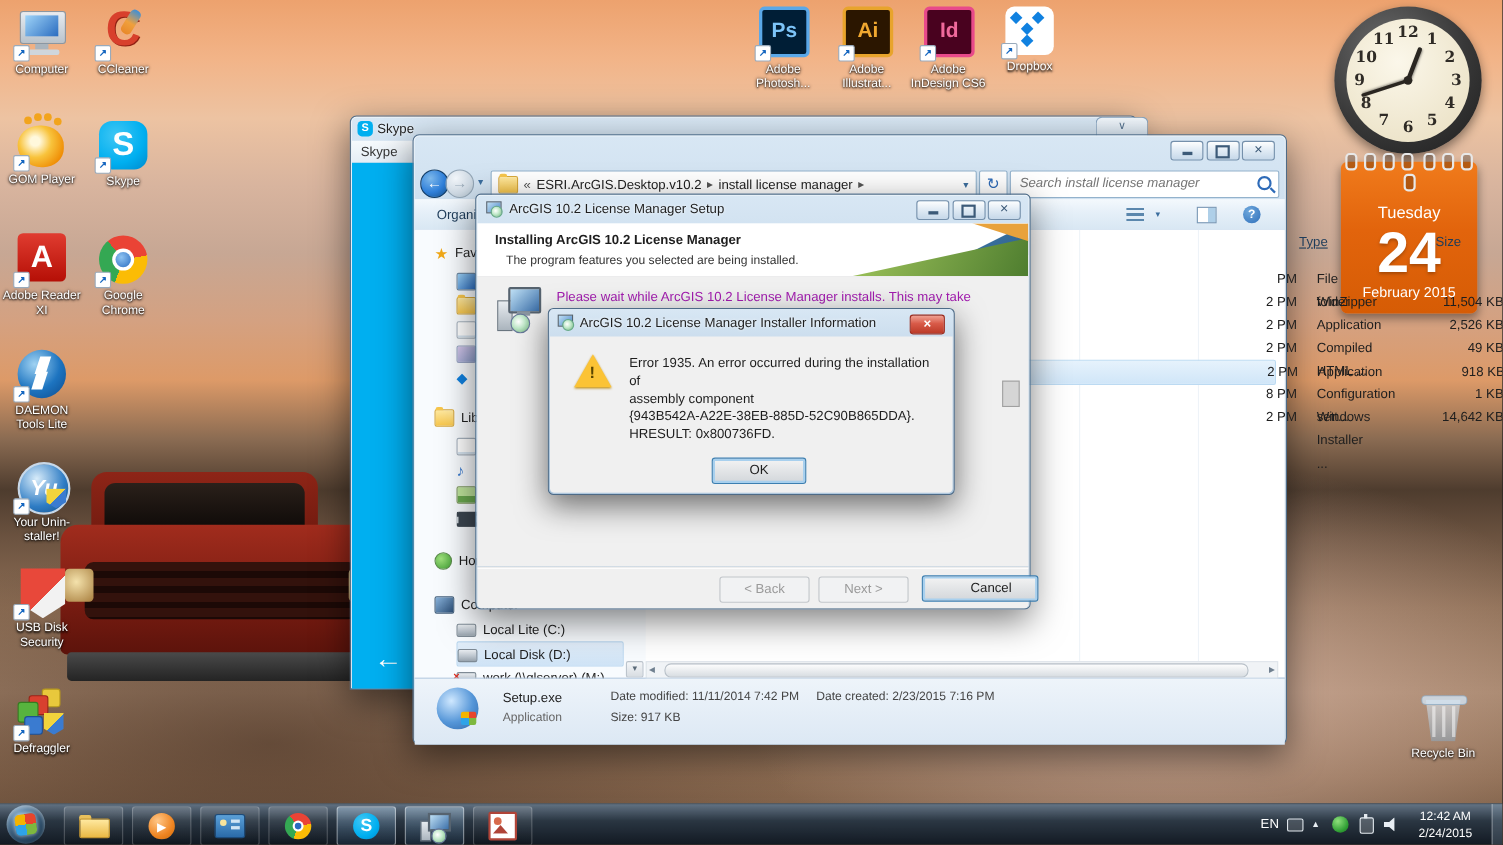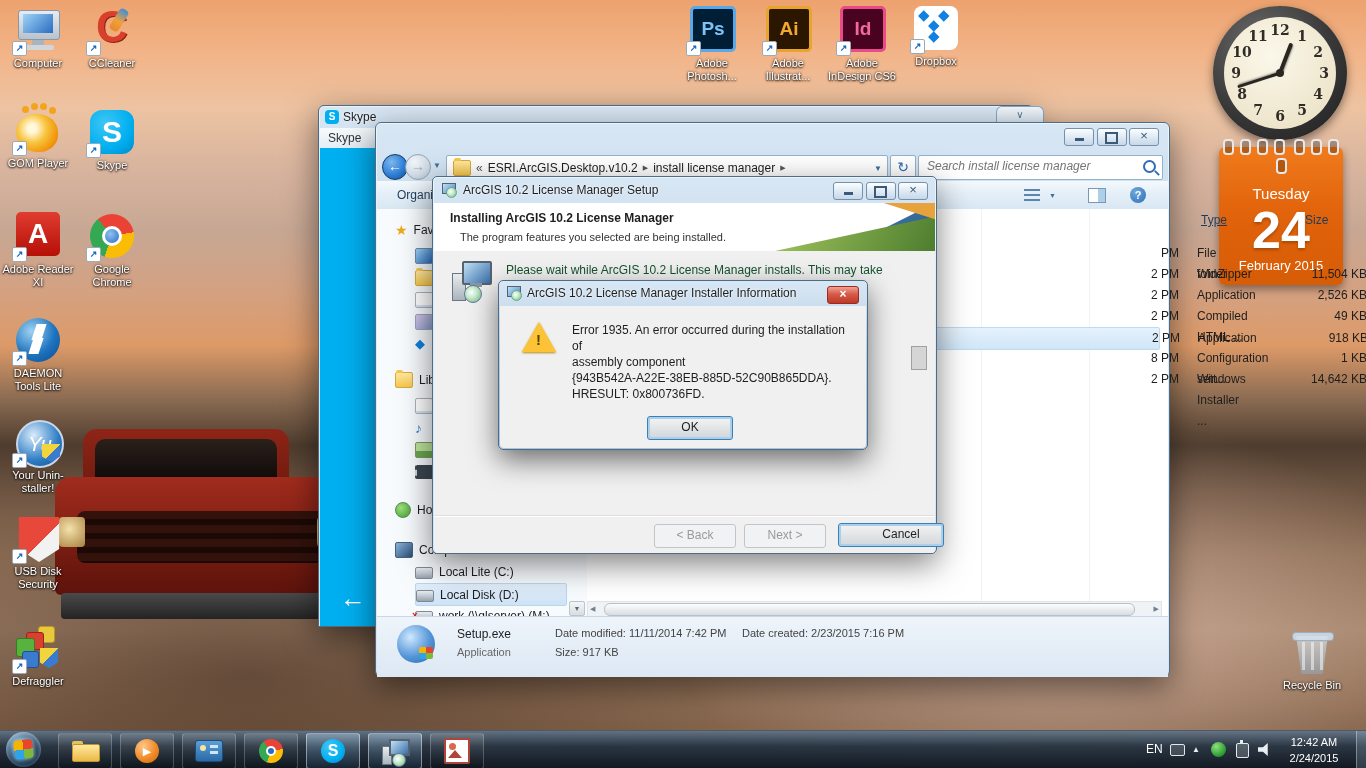--- a/index.html
+++ b/index.html
@@ -163,21 +163,21 @@
     <div class="art">
         <div class="abs" style="left:2px;top:2px;width:44px;height:44px;border-radius:50%;background:radial-gradient(circle at 35% 30%,#9fd2f2,#1d74c0 55%,#0d4a8c);"></div>
       <div class="abs" style="left:20px;top:8px;width:10px;height:16px;background:#fff;transform:skewX(-18deg);"></div>
       <div class="abs" style="left:17px;top:22px;width:10px;height:16px;background:#fff;transform:skewX(-18deg);"></div>
       <span class="lnk">↗</span>
       </div>
     <div class="cap">DAEMON Tools Lite</div>
   </div>
   <div class="dicon" style="left:0px;top:418px;">
     <div class="art">
-        <div class="abs" style="left:2px;top:2px;width:44px;height:44px;border-radius:50%;background:radial-gradient(circle at 35% 30%,#d8ecfa,#2e7cc4 60%,#134e86);border:2px solid #c8d8e8;display:flex;align-items:center;justify-content:center;color:#fff;font-weight:normal;font-size:20px;font-style:italic;">
+        <div class="abs" style="left:2px;top:2px;width:44px;height:44px;border-radius:50%;background:radial-gradient(circle at 35% 30%,#d8ecfa,#2e7cc4 60%,#134e86);border:2px solid #c8d8e8;display:flex;align-items:center;justify-content:center;color:#fff;font-weight:bold;font-size:20px;font-style:italic;">
           <span>Yu</span>
         </div>
       <div class="abs" style="left:28px;top:26px;width:18px;height:18px;clip-path:polygon(50% 100%,0 70%,0 0,100% 0,100% 70%);background:linear-gradient(135deg,#f2d43c 50%,#3a7bd0 50%);"></div>
       <span class="lnk">↗</span>
       </div>
     <div class="cap">Your Unin-staller!</div>
   </div>
   <div class="dicon" style="left:0px;top:514px;">
     <div class="art">
         <div class="abs" style="left:4px;top:2px;width:42px;height:46px;clip-path:polygon(50% 100%,2% 72%,2% 2%,98% 2%,98% 72%);background:linear-gradient(135deg,#e8483a 55%,#f2f2f2 55%);"></div>
@@ -388,21 +388,21 @@
             </span>
             <span>work (\\qlserver) (M:)</span>
           </div>
         <span class="abs" style="left:192px;top:392px;width:14px;height:13px;background:linear-gradient(180deg,#f4f6f8,#d8dde2);border:1px solid #bcc4cc;border-radius:2px;text-align:center;font-size:7px;color:#5a6a78;line-height:13px;"><span>▼</span></span>
       </div>
 
       <div class="abs" style="left:0;top:0;right:0;height:392px;">
         <div class="abs" style="left:604px;top:0;width:1px;height:392px;background:#eef3f8;"></div>
         <div class="abs" style="left:712px;top:0;width:1px;height:392px;background:#eef3f8;"></div>
         <div class="abs" style="left:210px;right:8px;top:4px;height:22px;color:#1e3c5a;">
-          <span class="abs" style="left:614px;text-decoration:underline;">Type</span>
+          <span class="abs" style="left:594px;text-decoration:underline;">Type</span>
           <span class="abs" style="left:718px;">Size</span>
         </div>
         <div class="frow" style="top:34px;">
             <span class="ftime">PM</span>
             <span class="ftype">File folder</span>
             <span class="fsize"></span>
           </div>
         <div class="frow" style="top:55px;">
             <span class="ftime">2 PM</span>
             <span class="ftype">WinZipper</span>
@@ -478,21 +478,21 @@
       <div style="margin:6px 0 0 26px;font-size:11px;color:#333;">The program features you selected are being installed.</div>
     </div>
 
     <div class="abs" style="left:1px;right:1px;top:74px;height:264px;background:#f0f0f0;">
       <div class="abs" style="left:16px;top:8px;width:42px;height:42px;">
         <div class="abs" style="left:2px;top:14px;width:12px;height:26px;background:linear-gradient(180deg,#e8ecf0,#aab4bd);border:1px solid #6a7680;"></div>
         <div class="abs" style="left:12px;top:2px;width:26px;height:20px;border:2px solid #56636f;background:linear-gradient(135deg,#bfe0f5,#3a6ea8);border-radius:2px;"></div>
         <div class="abs" style="left:20px;top:24px;width:12px;height:4px;background:#8a96a0;"></div>
         <div class="abs" style="left:14px;top:26px;width:16px;height:16px;border-radius:50%;background:radial-gradient(circle at 40% 40%,#fff,#bfe8c8 45%,#6fae7a);border:1px solid #679;"></div>
       </div>
-      <div class="abs" style="left:72px;top:12px;width:400px;font-size:12px;color:#14532d;">Please wait while ArcGIS 10.2 License Manager installs. This may take</div>
+      <div class="abs" style="left:72px;top:12px;width:400px;font-size:12px;color:#a21caf;">Please wait while ArcGIS 10.2 License Manager installs. This may take</div>
       <div class="abs" style="right:8px;top:95px;width:14px;height:22px;background:#d5d5d5;border:1px solid #a0a0a0;"></div>
     </div>
 
     <div class="abs" style="left:1px;right:1px;top:338px;height:37px;background:#f0f0f0;border-top:1px solid #dfdfdf;box-shadow:inset 0 1px 0 #fff;border-radius:0 0 4px 4px;">
       <span class="dlgbtn dis" style="left:220px;top:8px;width:80px;">&lt; Back</span>
       <span class="dlgbtn dis" style="left:310px;top:8px;width:80px;">Next &gt;</span>
       <span class="dlgbtn focus" style="left:404px;top:7px;width:84px;padding-left:20px;">Cancel</span>
     </div>
   </div>
 

